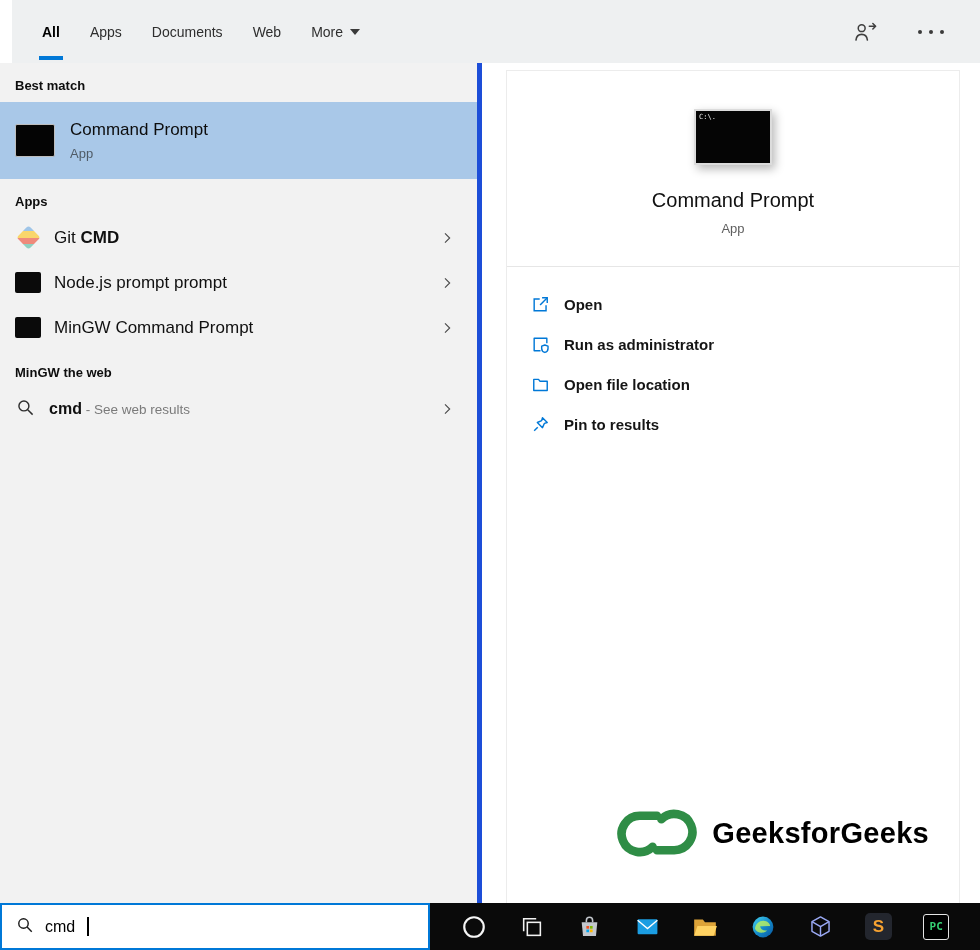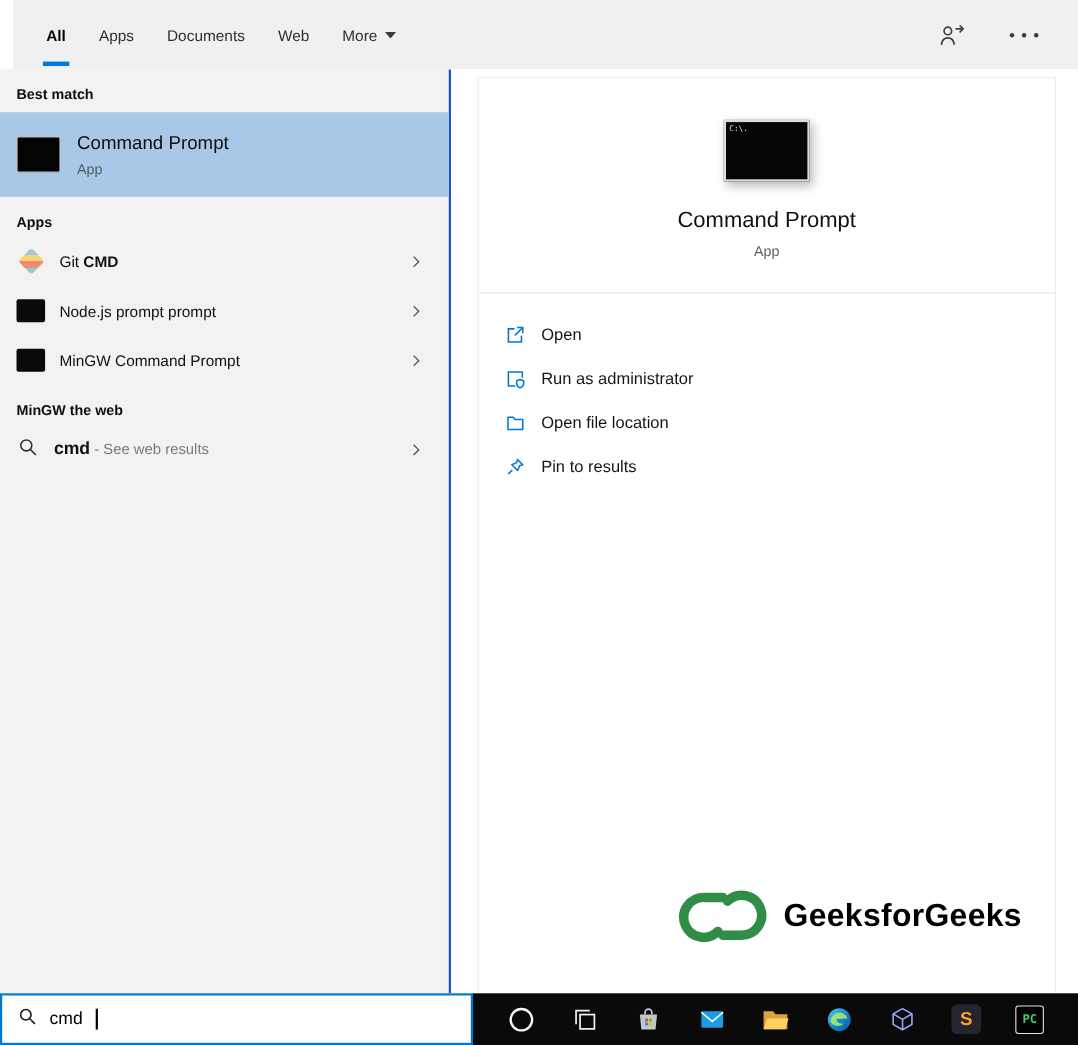--- a/index.html
+++ b/index.html
@@ -21,27 +21,27 @@
   .caret-down { width:0; height:0; border-left:5px solid transparent; border-right:5px solid transparent; border-top:6px solid #3a3a3a; margin-left:7px; }
   .top-right { margin-left:auto; display:flex; align-items:center; gap:38px; padding-right:4px; }
   .top-icon { display:flex; align-items:center; justify-content:center; cursor:pointer; }
   .dots { gap:3px; }
   .dots i { width:4px; height:4px; border-radius:50%; background:#3a3a3a; display:inline-block; margin:0 2px; }
 
   
   .main { position:absolute; top:63px; left:0; right:0; bottom:47px; display:flex; }
 
   
-  .left { width:410px; background:#f2f2f2; border-right:2px solid #1d4ed8; }
+  .left { width:482px; background:#f2f2f2; border-right:5px solid #1d4ed8; }
   .sec-head { font-size:13px; font-weight:700; color:#0d0d0d; padding:0 15px; margin-top:15px; }
   .best-row { margin-top:9px; height:77px; background:#a9c8e8; display:flex; align-items:center; padding:0 15px; gap:15px; cursor:pointer; }
   .cmd-small { width:40px; height:33px; background:#040404; border:1px solid #bdbdbd; border-radius:2px; flex:none; }
   .best-title { font-size:17px; color:#0d0d0d; }
   .best-sub { font-size:13px; color:#4f5b66; margin-top:6px; }
-  .app-row { height:45px; display:flex; align-items:center; padding:0 22px 0 15px; gap:13px; font-size:14px; color:#101010; cursor:pointer; }
+  .app-row { height:45px; display:flex; align-items:center; padding:0 22px 0 15px; gap:13px; font-size:17px; color:#101010; cursor:pointer; }
   .term-small { width:26px; height:21px; background:#0a0a0a; border-radius:2px; flex:none; }
   .git-icon { width:26px; height:26px; display:flex; align-items:center; justify-content:center; flex:none; }
   .git-icon i { width:17px; height:17px; transform:rotate(45deg); border-radius:3px;
     background:linear-gradient(135deg,#9fc5e8 0 25%,#f9d66b 25% 50%,#ef8a7b 50% 75%,#8fd0c0 75% 100%); }
   .chev { margin-left:auto; display:flex; align-items:center; }
   .app-label b { font-weight:700; }
   .web-row { height:46px; display:flex; align-items:center; padding:0 22px 0 16px; gap:14px; cursor:pointer; }
   .web-label { font-size:16px; color:#101010; }
   .web-label b { font-weight:700; }
   .web-suffix { color:#7a7a7a; font-size:13.5px; }
@@ -49,21 +49,21 @@
   
   .right { flex:1; background:#fff; position:relative; }
   .card { position:absolute; left:24px; right:20px; top:7px; bottom:0;
     border:1px solid #ececec; border-bottom:none; }
   .preview-head { padding-top:38px; text-align:center; border-bottom:1px solid #e6e6e6; padding-bottom:30px; }
   .cmd-big { width:78px; height:56px; background:#050505; border:2px solid #dcdcdc; margin:0 auto;
     position:relative; box-shadow:3px 4px 9px rgba(0,0,0,.28); }
   .cmd-big span { position:absolute; top:2px; left:3px; font-family:"DejaVu Sans Mono",monospace; font-size:7px; color:#e8e8e8; }
   .pv-title { margin-top:24px; font-size:20px; color:#101010; }
   .pv-sub { margin-top:9px; font-size:13px; color:#5f5f5f; }
-  .actions { padding:17px 0 0 24px; }
+  .actions { padding:17px 0 0 24px;font-weight:bold; }
   .action { height:40px; display:flex; align-items:center; gap:14px; font-size:15px; color:#151515; cursor:pointer; }
   .action svg { flex:none; }
 
   .brand { position:absolute; right:30px; bottom:45px; display:flex; align-items:center; gap:13px; }
   .brand-text { font-size:29px; font-weight:700; color:#000000; letter-spacing:.3px; }
 
   
   .bottom { position:absolute; left:0; right:0; bottom:0; height:47px; display:flex; }
   .searchbox { width:430px; background:#fff; border:2px solid #0078d7; display:flex; align-items:center; gap:11px; padding:0 14px; cursor:text; }
   .search-text { font-size:16px; color:#000; }

